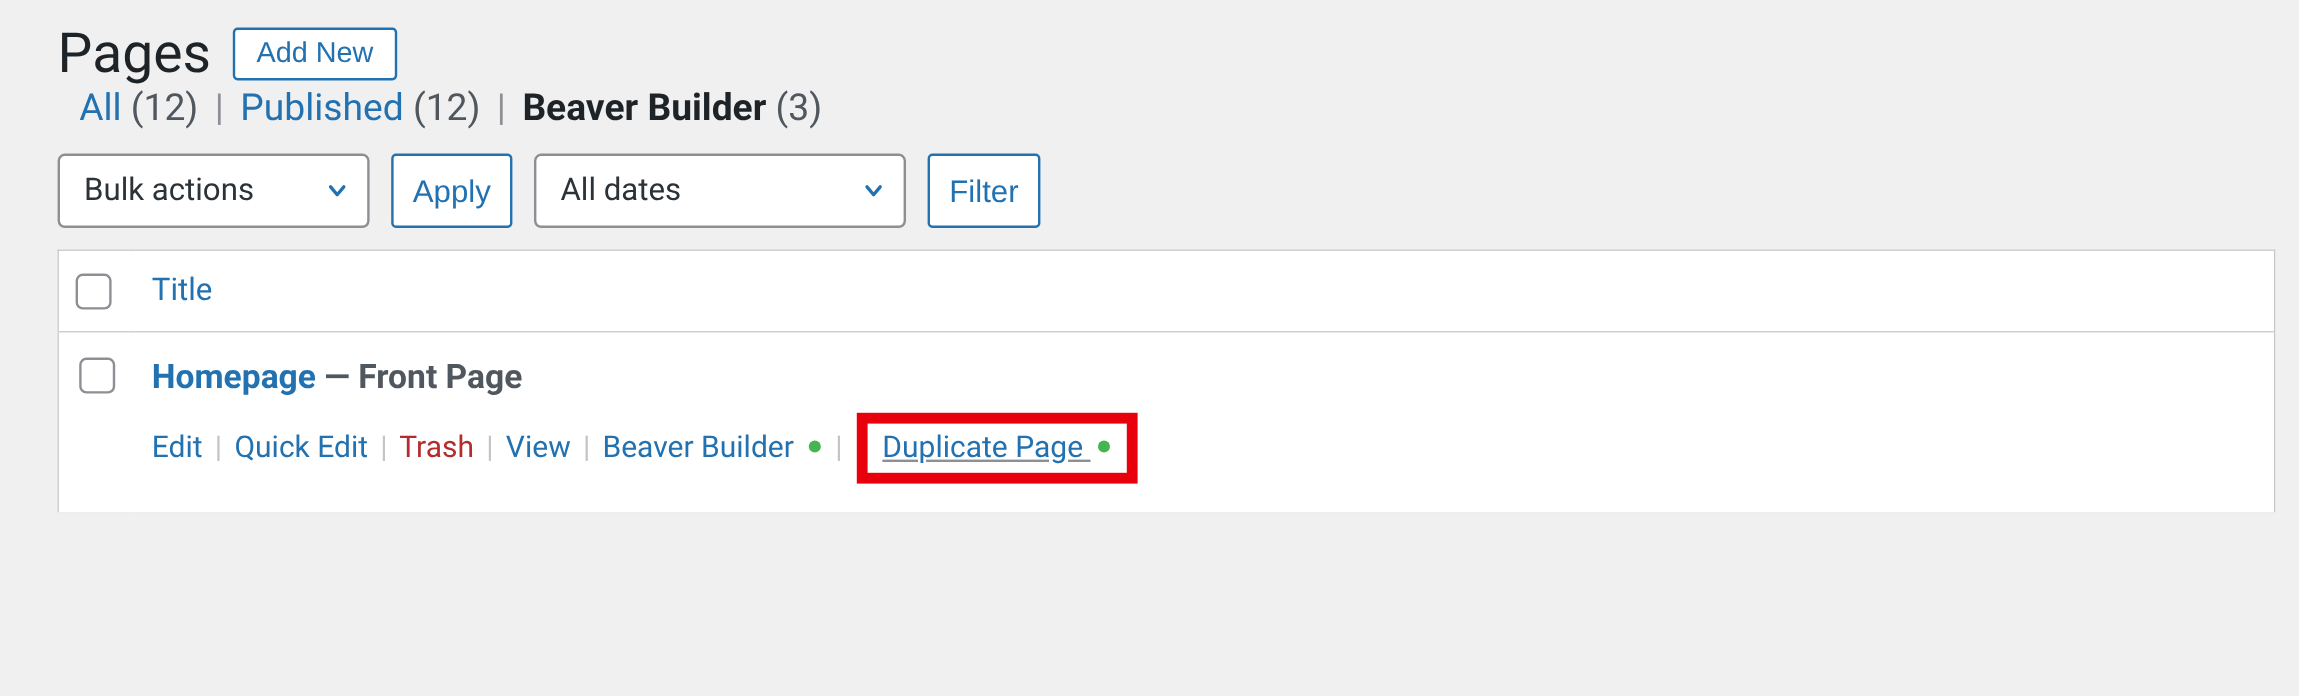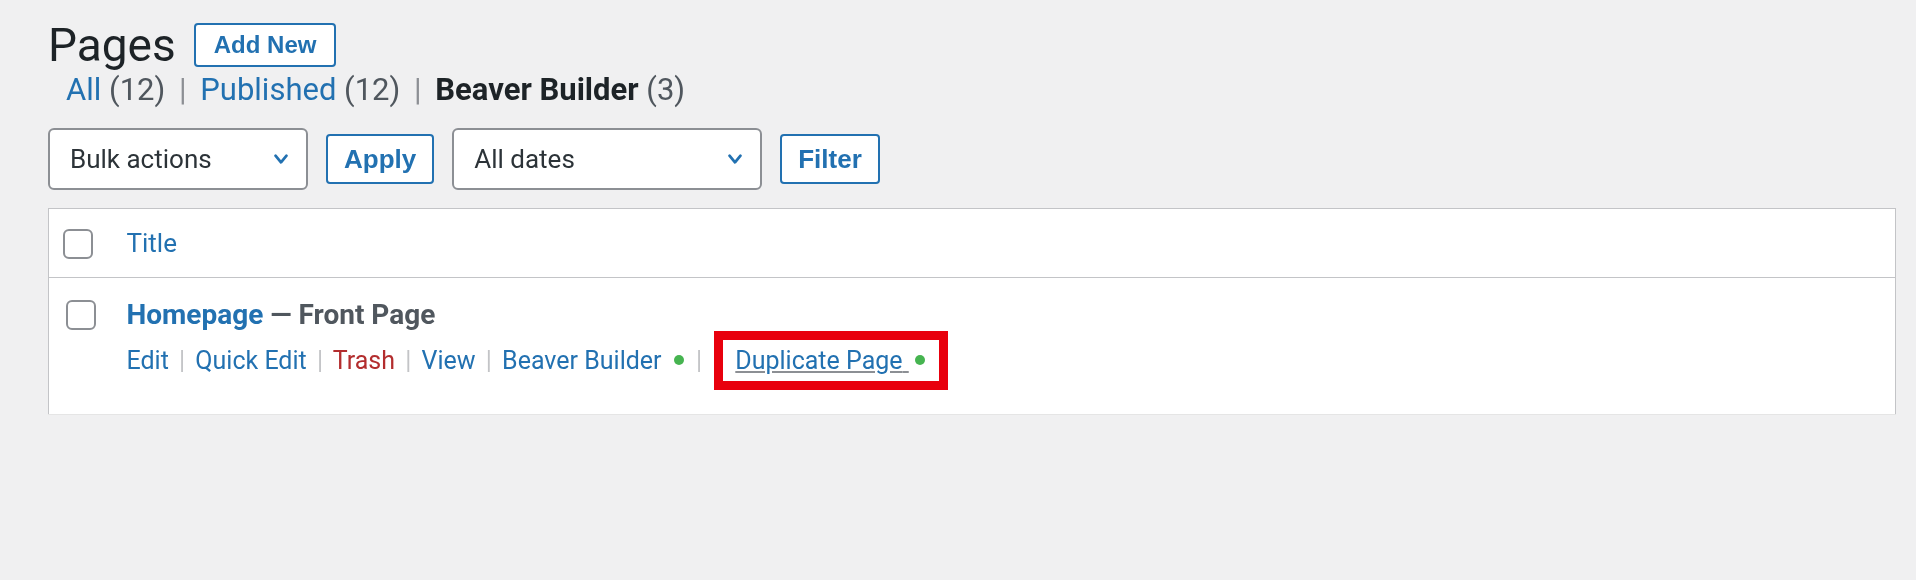--- a/index.html
+++ b/index.html
@@ -27,21 +27,21 @@
     line-height: 1.1;
   }
   .button-outline {
     display: inline-flex;
     align-items: center;
     justify-content: center;
     border: 2px solid #2271b1;
     background: #fff;
     color: #2271b1;
     font-size: 24px;
-    font-weight: 700;
+    font-weight: 400;
     padding: 8px 18px;
     border-radius: 4px;
     cursor: pointer;
     line-height: 1;
     white-space: nowrap;
   }
   .button-outline.small {
     font-size: 26px;
     padding: 10px 16px;
   }
@@ -62,21 +62,20 @@
   .subsubsub .count {
     color: #50575e;
     font-weight: 400;
   }
   .subsubsub .sep {
     color: #8c8f94;
     margin: 0 6px;
   }
   .tablenav {
     display: flex;
-    align-items: center;
     gap: 18px;
     margin-bottom: 18px;
   }
   .select-wrap {
     position: relative;
     display: inline-flex;
     align-items: center;
     background: #fff;
     border: 2px solid #8c8f94;
     border-radius: 6px;
@@ -130,20 +129,21 @@
     height: 30px;
     border: 2px solid #8c8f94;
     border-radius: 6px;
     background: #fff;
     cursor: pointer;
     margin: 0;
     display: inline-block;
     vertical-align: middle;
   }
   .row-title-line {
+    margin-bottom: 14px;
   }
   .row-title-link {
     color: #2271b1;
     font-weight: 700;
     font-size: 28px;
     cursor: pointer;
   }
   .row-title-suffix {
     color: #50575e;
     font-weight: 700;

